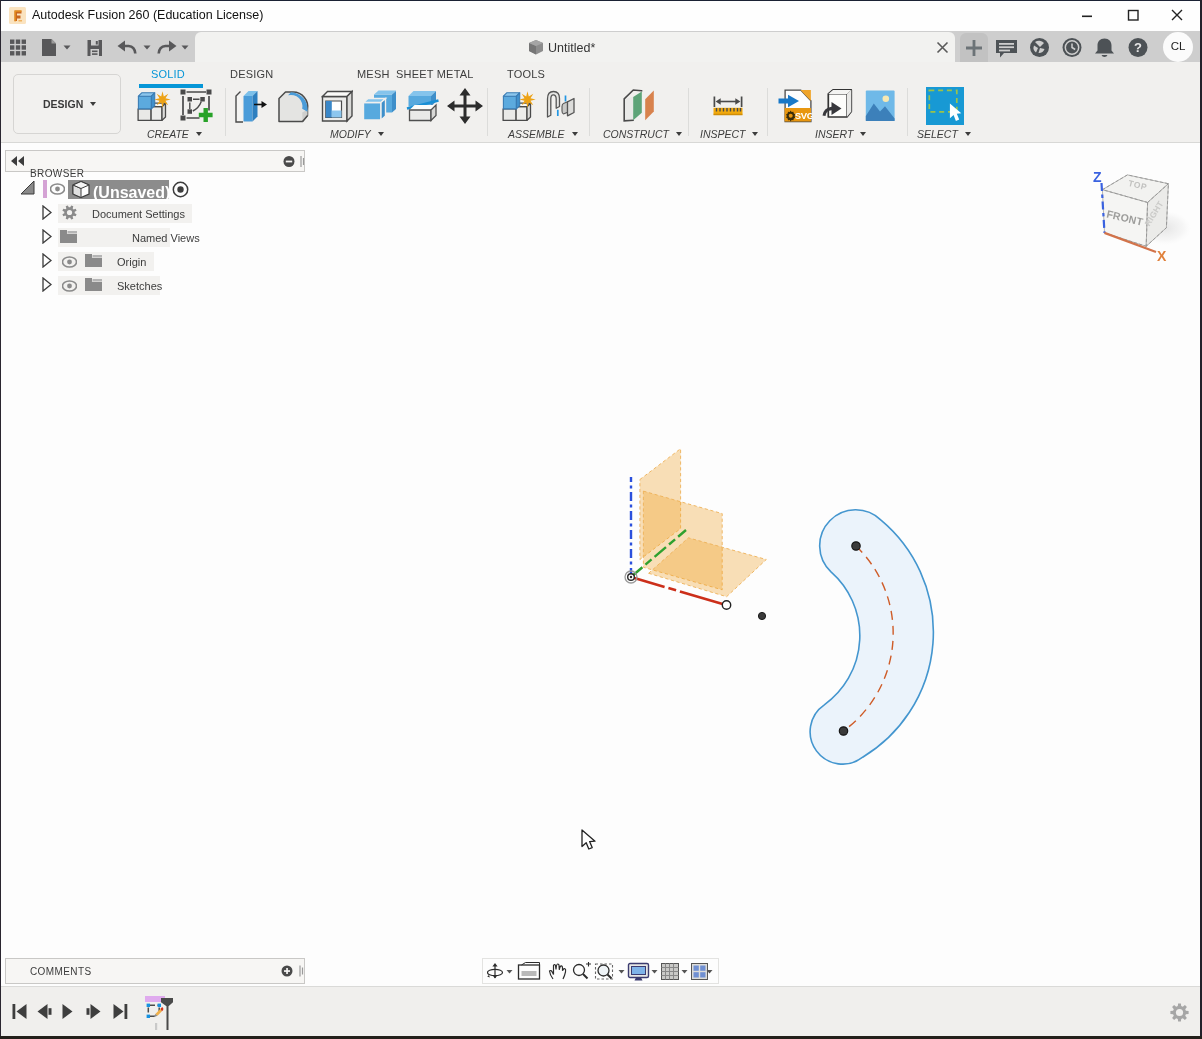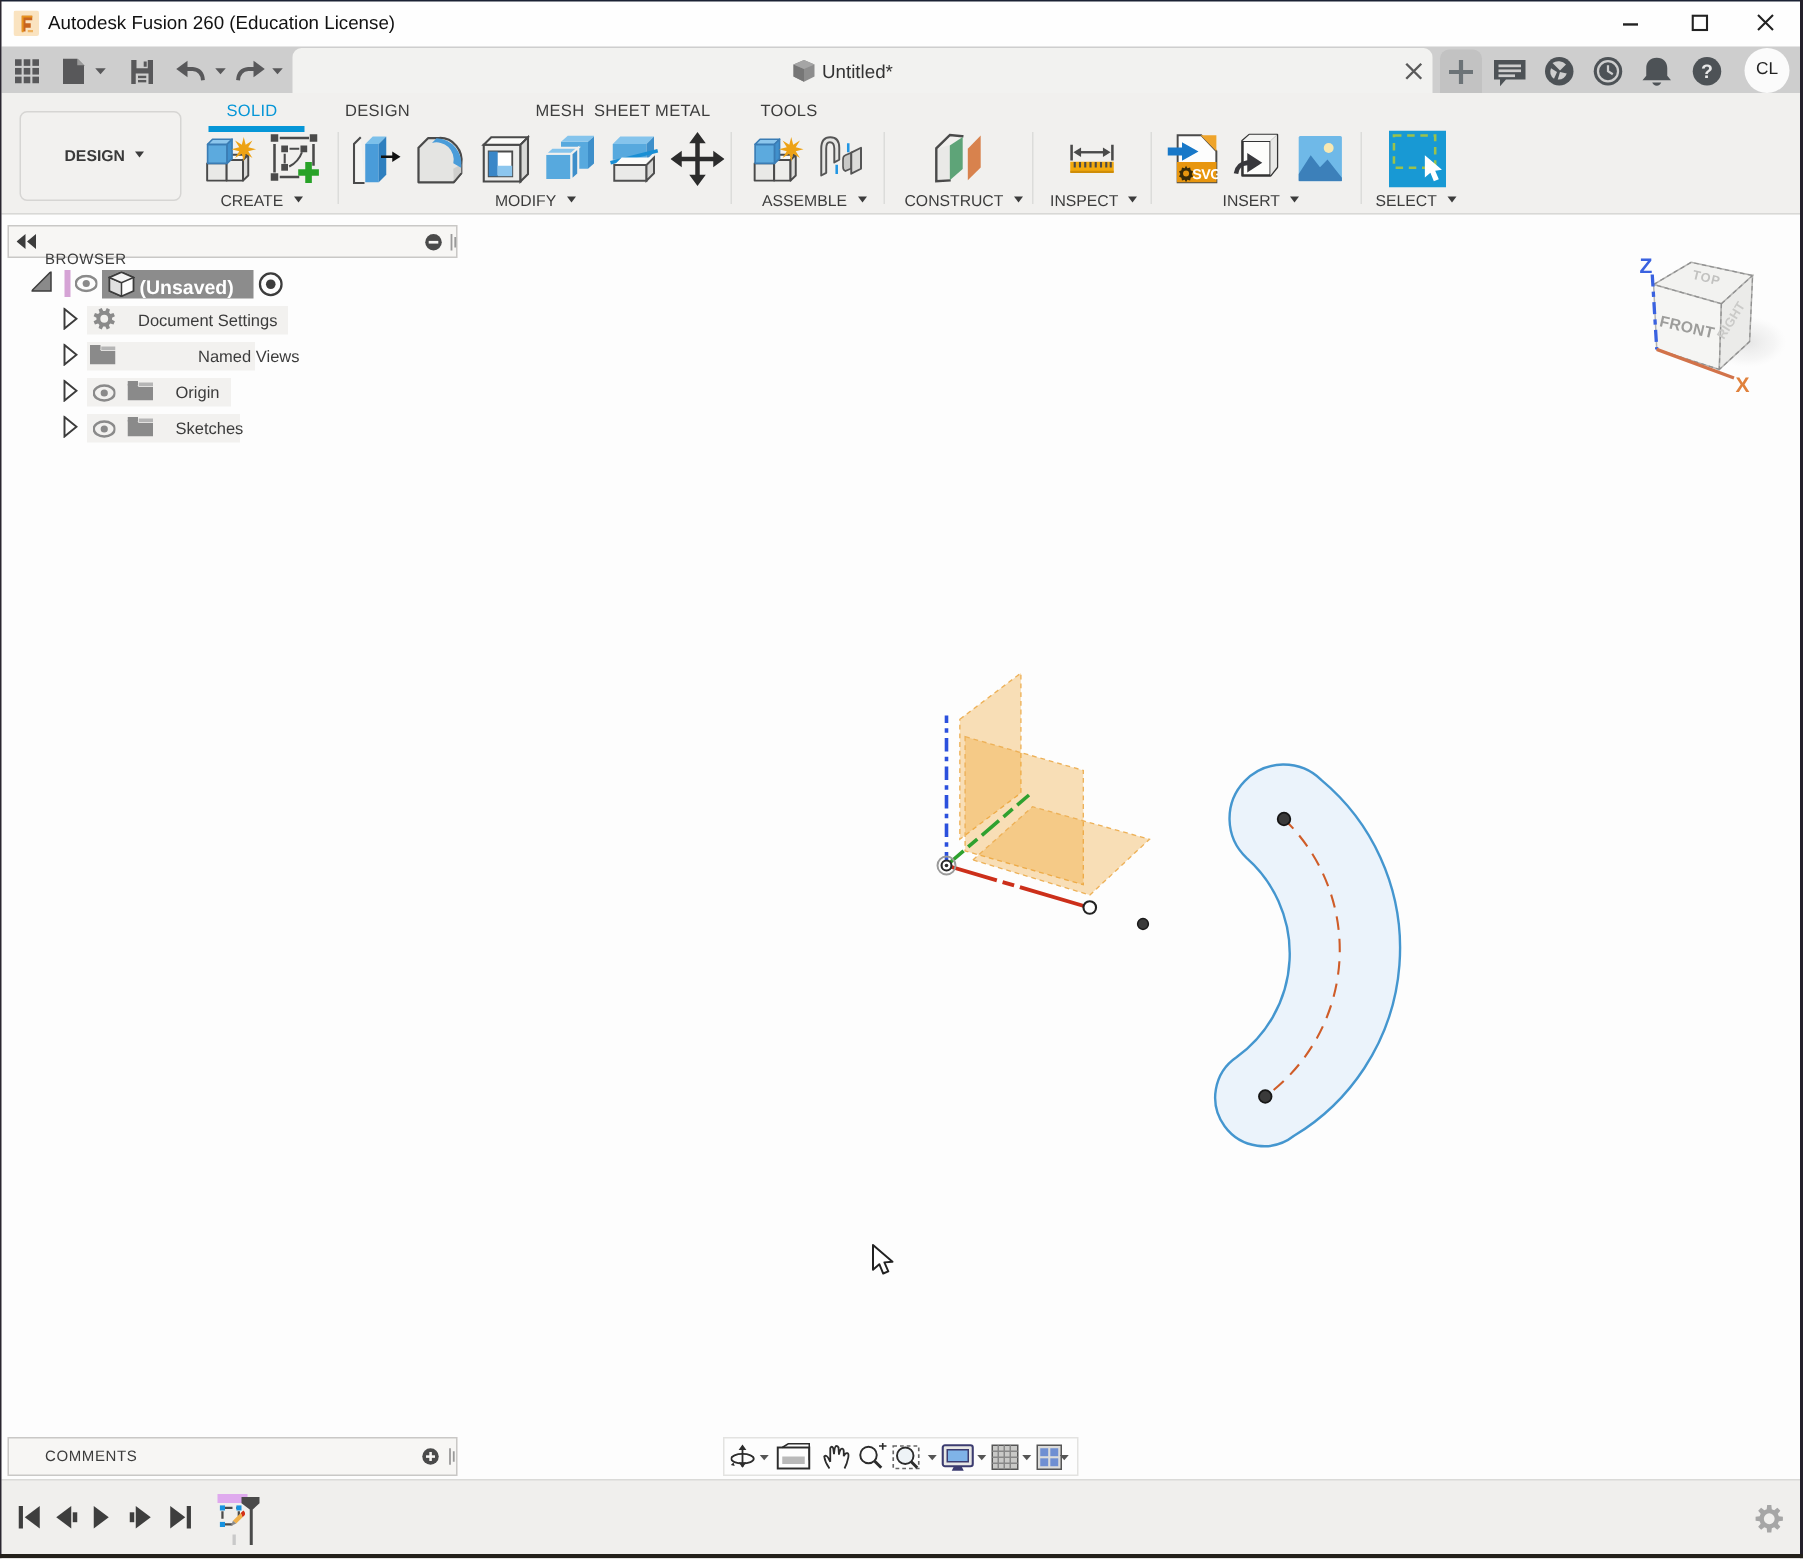--- a/index.html
+++ b/index.html
@@ -21,21 +21,21 @@
 #tab { left:195px; top:32px; width:760px; height:30px; background:#f2f2f0; border-radius:6px 6px 0 0; }
 #tabname { left:548px; top:41px; font-size:12.5px; color:#333; }
 #plusbtn { left:960px; top:33px; width:28px; height:29px; background:#c2c2c2; border-radius:6px 6px 0 0; }
 
 #ribbon { left:1px; top:62px; width:1199px; height:81px; background:#f1f0ee; border-bottom:1px solid #d8d8d6; }
 .rtab { position:absolute; top:68px; font-size:11px; color:#3d3d3d; letter-spacing:0.2px; }
 #rtab-solid { color:#0696d7; }
 #solidline { left:139px; top:84px; width:64px; height:3.5px; background:#0696d7; }
 #designbox { left:13px; top:74px; width:108px; height:60px; background:#f2f1ef; border:1px solid #d6d5d3; border-radius:5px; }
 #designtext { left:43px; top:98px; font-size:10.5px; font-weight:bold; color:#3a3a3a; }
-.seclabel { position:absolute; top:128px; font-size:10.5px; color:#3c3c3c; }
+.seclabel { position:absolute; top:128px; font-size:10.5px; color:#3c3c3c;font-style:italic; }
 .vsep { position:absolute; top:88px; width:1px; height:48px; background:#dcdcda; }
 .dda { display:inline-block; width:0; height:0; border-left:3.5px solid transparent; border-right:3.5px solid transparent; border-top:4.5px solid #3c3c3c; vertical-align:2px; margin-left:4px; }
 
 #bheader { left:5px; top:150px; width:300px; height:22px; background:#f7f6f4; border:1px solid #c9c8c6; }
 #btext { left:30px; top:168px; font-size:10px; color:#3c3c3c; letter-spacing:0.4px; }
 .trow { position:absolute; background:#f2f1ef; height:19px; }
 .tlabel { position:absolute; font-size:11px; color:#3c3c3c; }
 
 #cheader { left:5px; top:958px; width:300px; height:26px; background:#f7f6f4; border:1px solid #c9c8c6; }
 #ctext { left:30px; top:966px; font-size:10px; color:#3c3c3c; letter-spacing:0.4px; }
@@ -337,21 +337,21 @@
   <svg class="abs" style="left:50px;top:183px;" width="15" height="12">
     <ellipse cx="7.5" cy="6" rx="7" ry="5" fill="none" stroke="#8a8a8a" stroke-width="1.6"></ellipse>
     <circle cx="7.5" cy="6" r="2.4" fill="#8a8a8a"></circle>
   </svg>
   <div class="abs" style="left:68px;top:180px;width:101px;height:19px;background:#8c8c8c;"></div>
   <svg class="abs" style="left:72px;top:181px;" width="18" height="17">
     <path d="M9 0.5 L17 4 L17 13 L9 16.5 L1 13 L1 4 Z" fill="#fdfdfd" stroke="#3c3c3c" stroke-width="1.2"></path>
     <path d="M1 4 L9 7.5 L9 16.5 L1 13 Z" fill="#e0e0e0" stroke="#3c3c3c" stroke-width="1"></path>
     <path d="M9 0.5 L17 4 L9 7.5 L1 4 Z" fill="#f4f4f4" stroke="#3c3c3c" stroke-width="1"></path>
   </svg>
-  <div class="abs" style="left:93px;top:184px;width:76px;font-size:13px;font-weight:bold;color:#fff;">(Unsaved)</div>
+  <div class="abs" style="left:93px;top:184px;width:76px;font-size:16px;font-weight:bold;color:#fff;">(Unsaved)</div>
   <svg class="abs" style="left:172px;top:181px;" width="17" height="17">
     <circle cx="8.5" cy="8.5" r="7.2" fill="#fdfdfd" stroke="#3c3c3c" stroke-width="1.5"></circle>
     <circle cx="8.5" cy="8.5" r="3.2" fill="#3c3c3c"></circle>
   </svg>
   <div class="trow" style="left:58px;top:204px;width:134px;"></div>
   <svg class="abs" style="left:42px;top:205px;" width="10" height="15">
       <path d="M1 1 L9 7.5 L1 14 Z" fill="#fdfdfd" stroke="#3c3c3c" stroke-width="1.3"></path>
     </svg>
   <svg class="abs" style="left:62px;top:205px;" width="15" height="15">
     <path d="M14.6 9.2 L13.7 11.3 L11.6 10.7 L10.6 11.6 L11.3 13.7 L9.2 14.6 L8.2 12.7 L6.8 12.7 L5.8 14.6 L3.7 13.7 L4.3 11.6 L3.4 10.6 L1.3 11.3 L0.4 9.2 L2.3 8.2 L2.3 6.8 L0.4 5.8 L1.3 3.7 L3.4 4.3 L4.4 3.4 L3.7 1.3 L5.8 0.4 L6.8 2.3 L8.2 2.3 L9.2 0.4 L11.3 1.3 L10.7 3.4 L11.6 4.4 L13.7 3.7 L14.6 5.8 L12.7 6.8 L12.7 8.2 Z" fill="#8a8a8a"></path>

